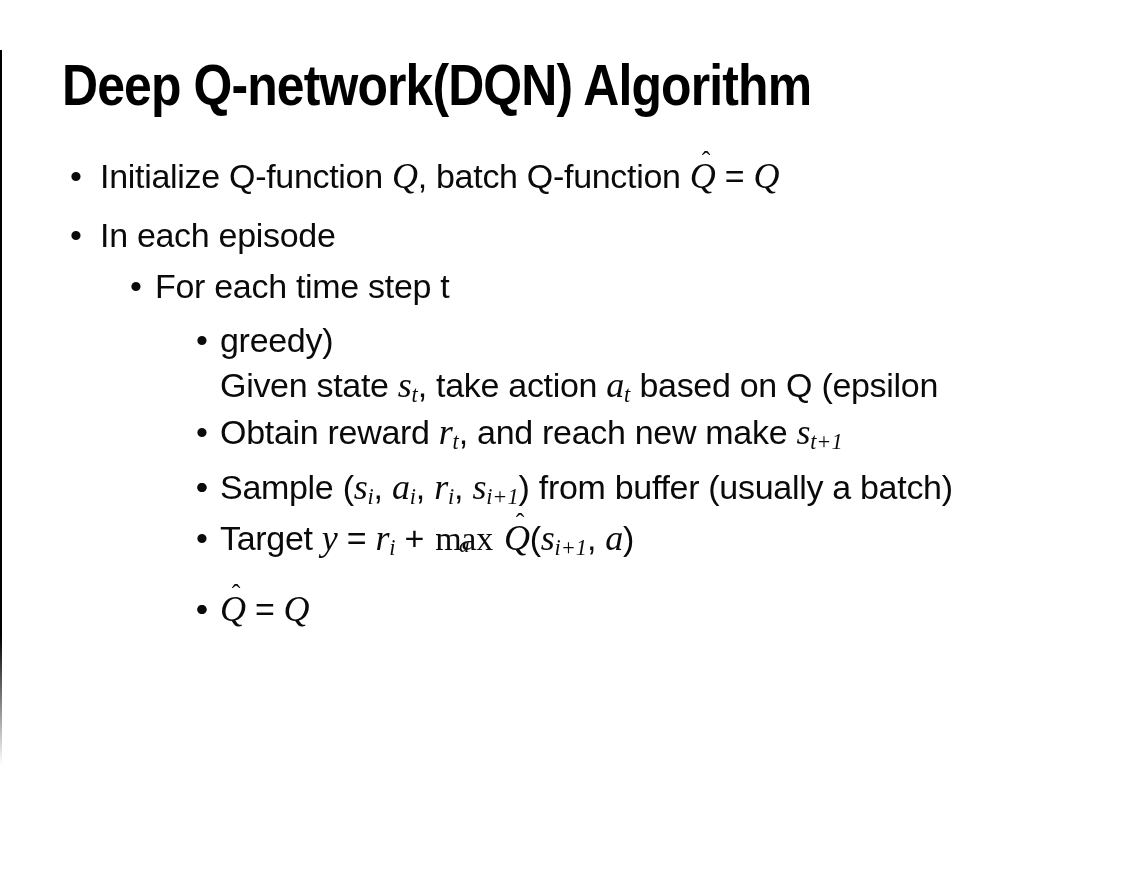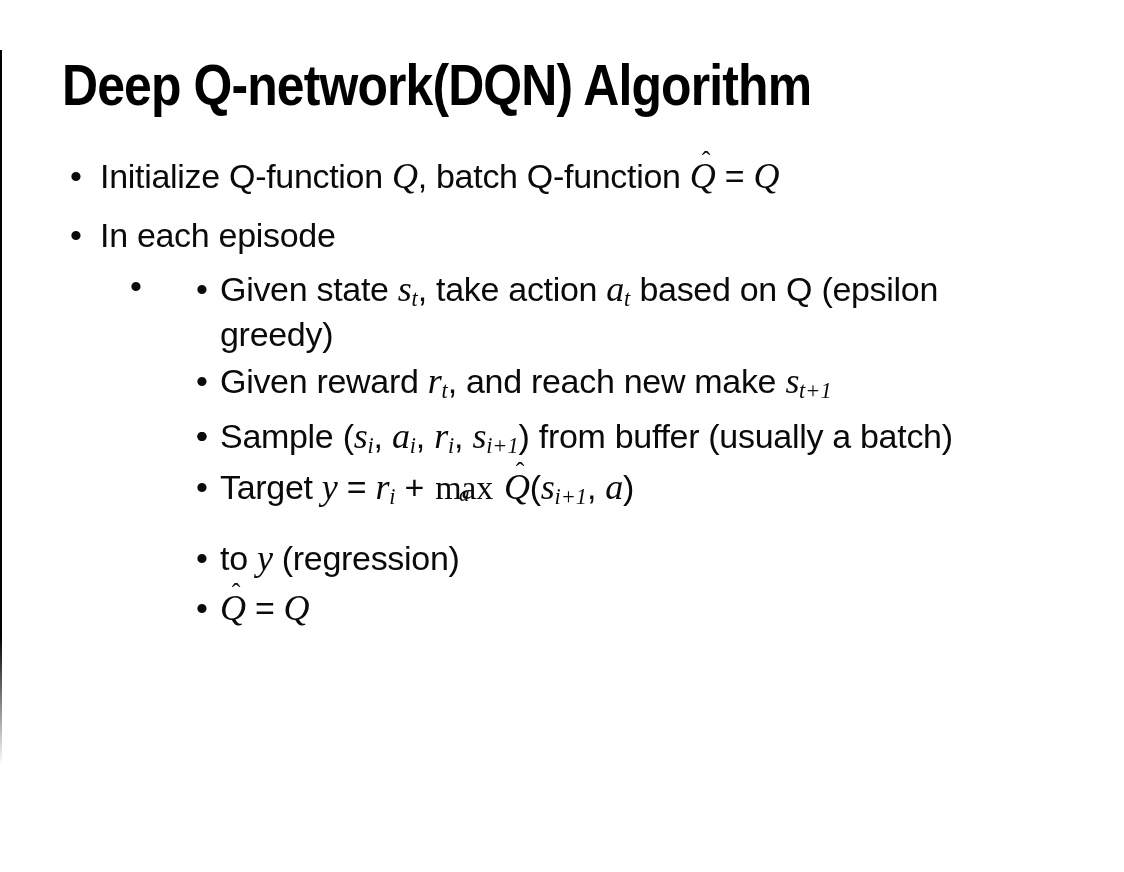--- a/index.html
+++ b/index.html
@@ -129,53 +129,55 @@
         </div>
       </div>
       <div class="item lvl1">
         <span class="marker">•</span>
         <div class="content">
           <div class="line"><span class="txt">In each episode</span></div>
         </div>
       </div>
       <div class="item lvl2">
         <span class="marker">•</span>
-      </div>
-      <div class="item lvl3">
-        <span class="marker">•</span>
         <div class="content">
-          <div class="line"><span class="txt">Given state </span><span class="math">s<span class="sub">t</span></span><span class="txt">, take action </span><span class="math">a<span class="sub">t</span></span><span class="txt"> based on Q (epsilon</span></div>
-          <div class="line"><span class="txt">greedy)</span></div>
+          <div class="line"><span class="txt">For each time step t</span></div>
         </div>
       </div>
       <div class="item lvl3">
         <span class="marker">•</span>
         <div class="content">
-          <div class="line"><span class="txt">Given reward </span><span class="math">r<span class="sub">t</span></span><span class="txt">, and reach new make </span><span class="math">s<span class="sub">t+1</span></span></div>
+          <div class="line"><span class="txt">greedy)</span></div>
+          <div class="line"><span class="txt">Given state </span><span class="math">s<span class="sub">t</span></span><span class="txt">, take action </span><span class="math">a<span class="sub">t</span></span><span class="txt"> based on Q (epsilon</span></div>
+        </div>
+      </div>
+      <div class="item lvl3">
+        <span class="marker">•</span>
+        <div class="content">
+          <div class="line"><span class="txt">Obtain reward </span><span class="math">r<span class="sub">t</span></span><span class="txt">, and reach new make </span><span class="math">s<span class="sub">t+1</span></span></div>
         </div>
       </div>
       <div class="item lvl3">
         <span class="marker">•</span>
       </div>
       <div class="item lvl3">
         <span class="marker">•</span>
         <div class="content">
           <div class="line"><span class="txt">Sample (</span><span class="math">s<span class="sub">i</span></span><span class="txt">, </span><span class="math">a<span class="sub">i</span></span><span class="txt">, </span><span class="math">r<span class="sub">i</span></span><span class="txt">, </span><span class="math">s<span class="sub">i+1</span></span><span class="txt">) from buffer (usually a batch)</span></div>
         </div>
       </div>
       <div class="item lvl3">
         <span class="marker">•</span>
         <div class="content">
           <div class="line"><span class="txt">Target </span><span class="math">y</span><span class="txt"> = </span><span class="math">r<span class="sub">i</span></span><span class="txt"> + </span><span class="limop"><span class="limop-op">max</span><span class="limop-under">a</span></span><span class="txt"> </span><span class="math"><span class="hatwrap"><span class="hatchar">ˆ</span>Q</span></span><span class="txt">(</span><span class="math">s<span class="sub">i+1</span></span><span class="txt">, </span><span class="math">a</span><span class="txt">)</span></div>
         </div>
       </div>
       <div class="item lvl3">
         <span class="marker">•</span>
         <div class="content">
-          <div class="line"><span class="txt">to </span><span class="math">y</span><span class="txt"> (regression)</span></div>
         </div>
       </div>
       <div class="item lvl3">
         <span class="marker">•</span>
         <div class="content">
           <div class="line"><span class="math"><span class="hatwrap"><span class="hatchar">ˆ</span>Q</span></span><span class="txt"> = </span><span class="math">Q</span></div>
         </div>
       </div>
     </div>
 </div>

